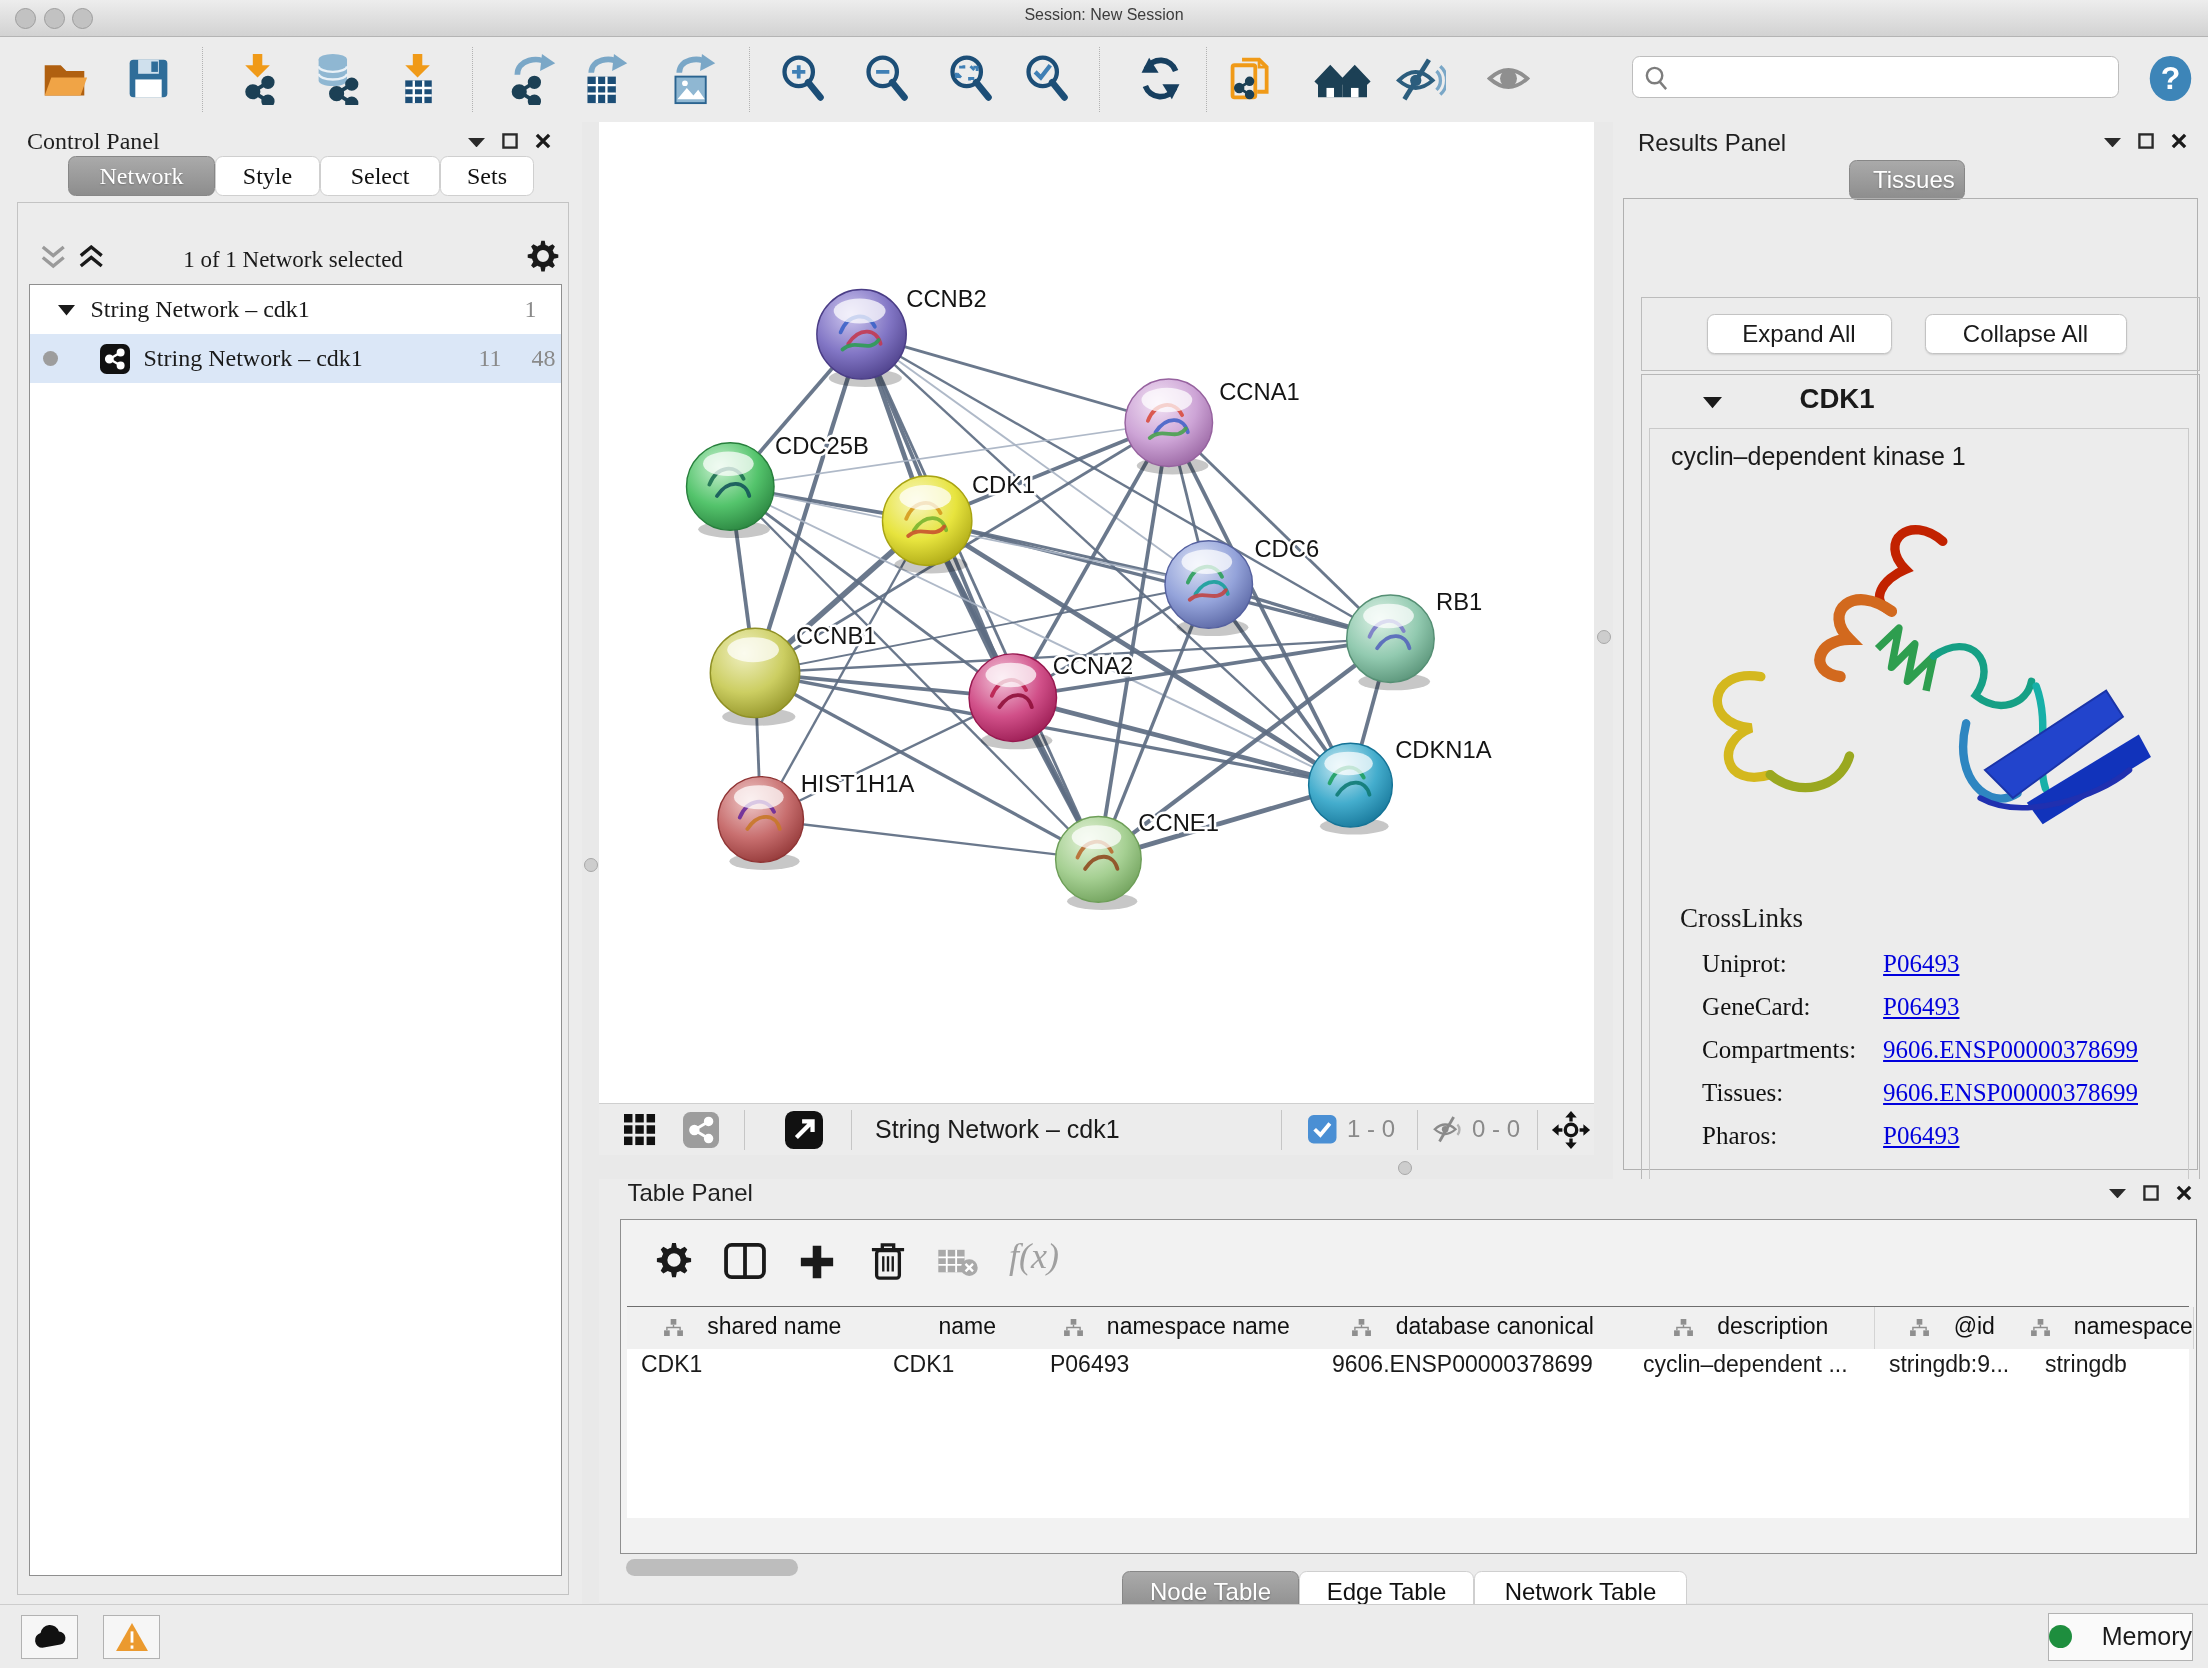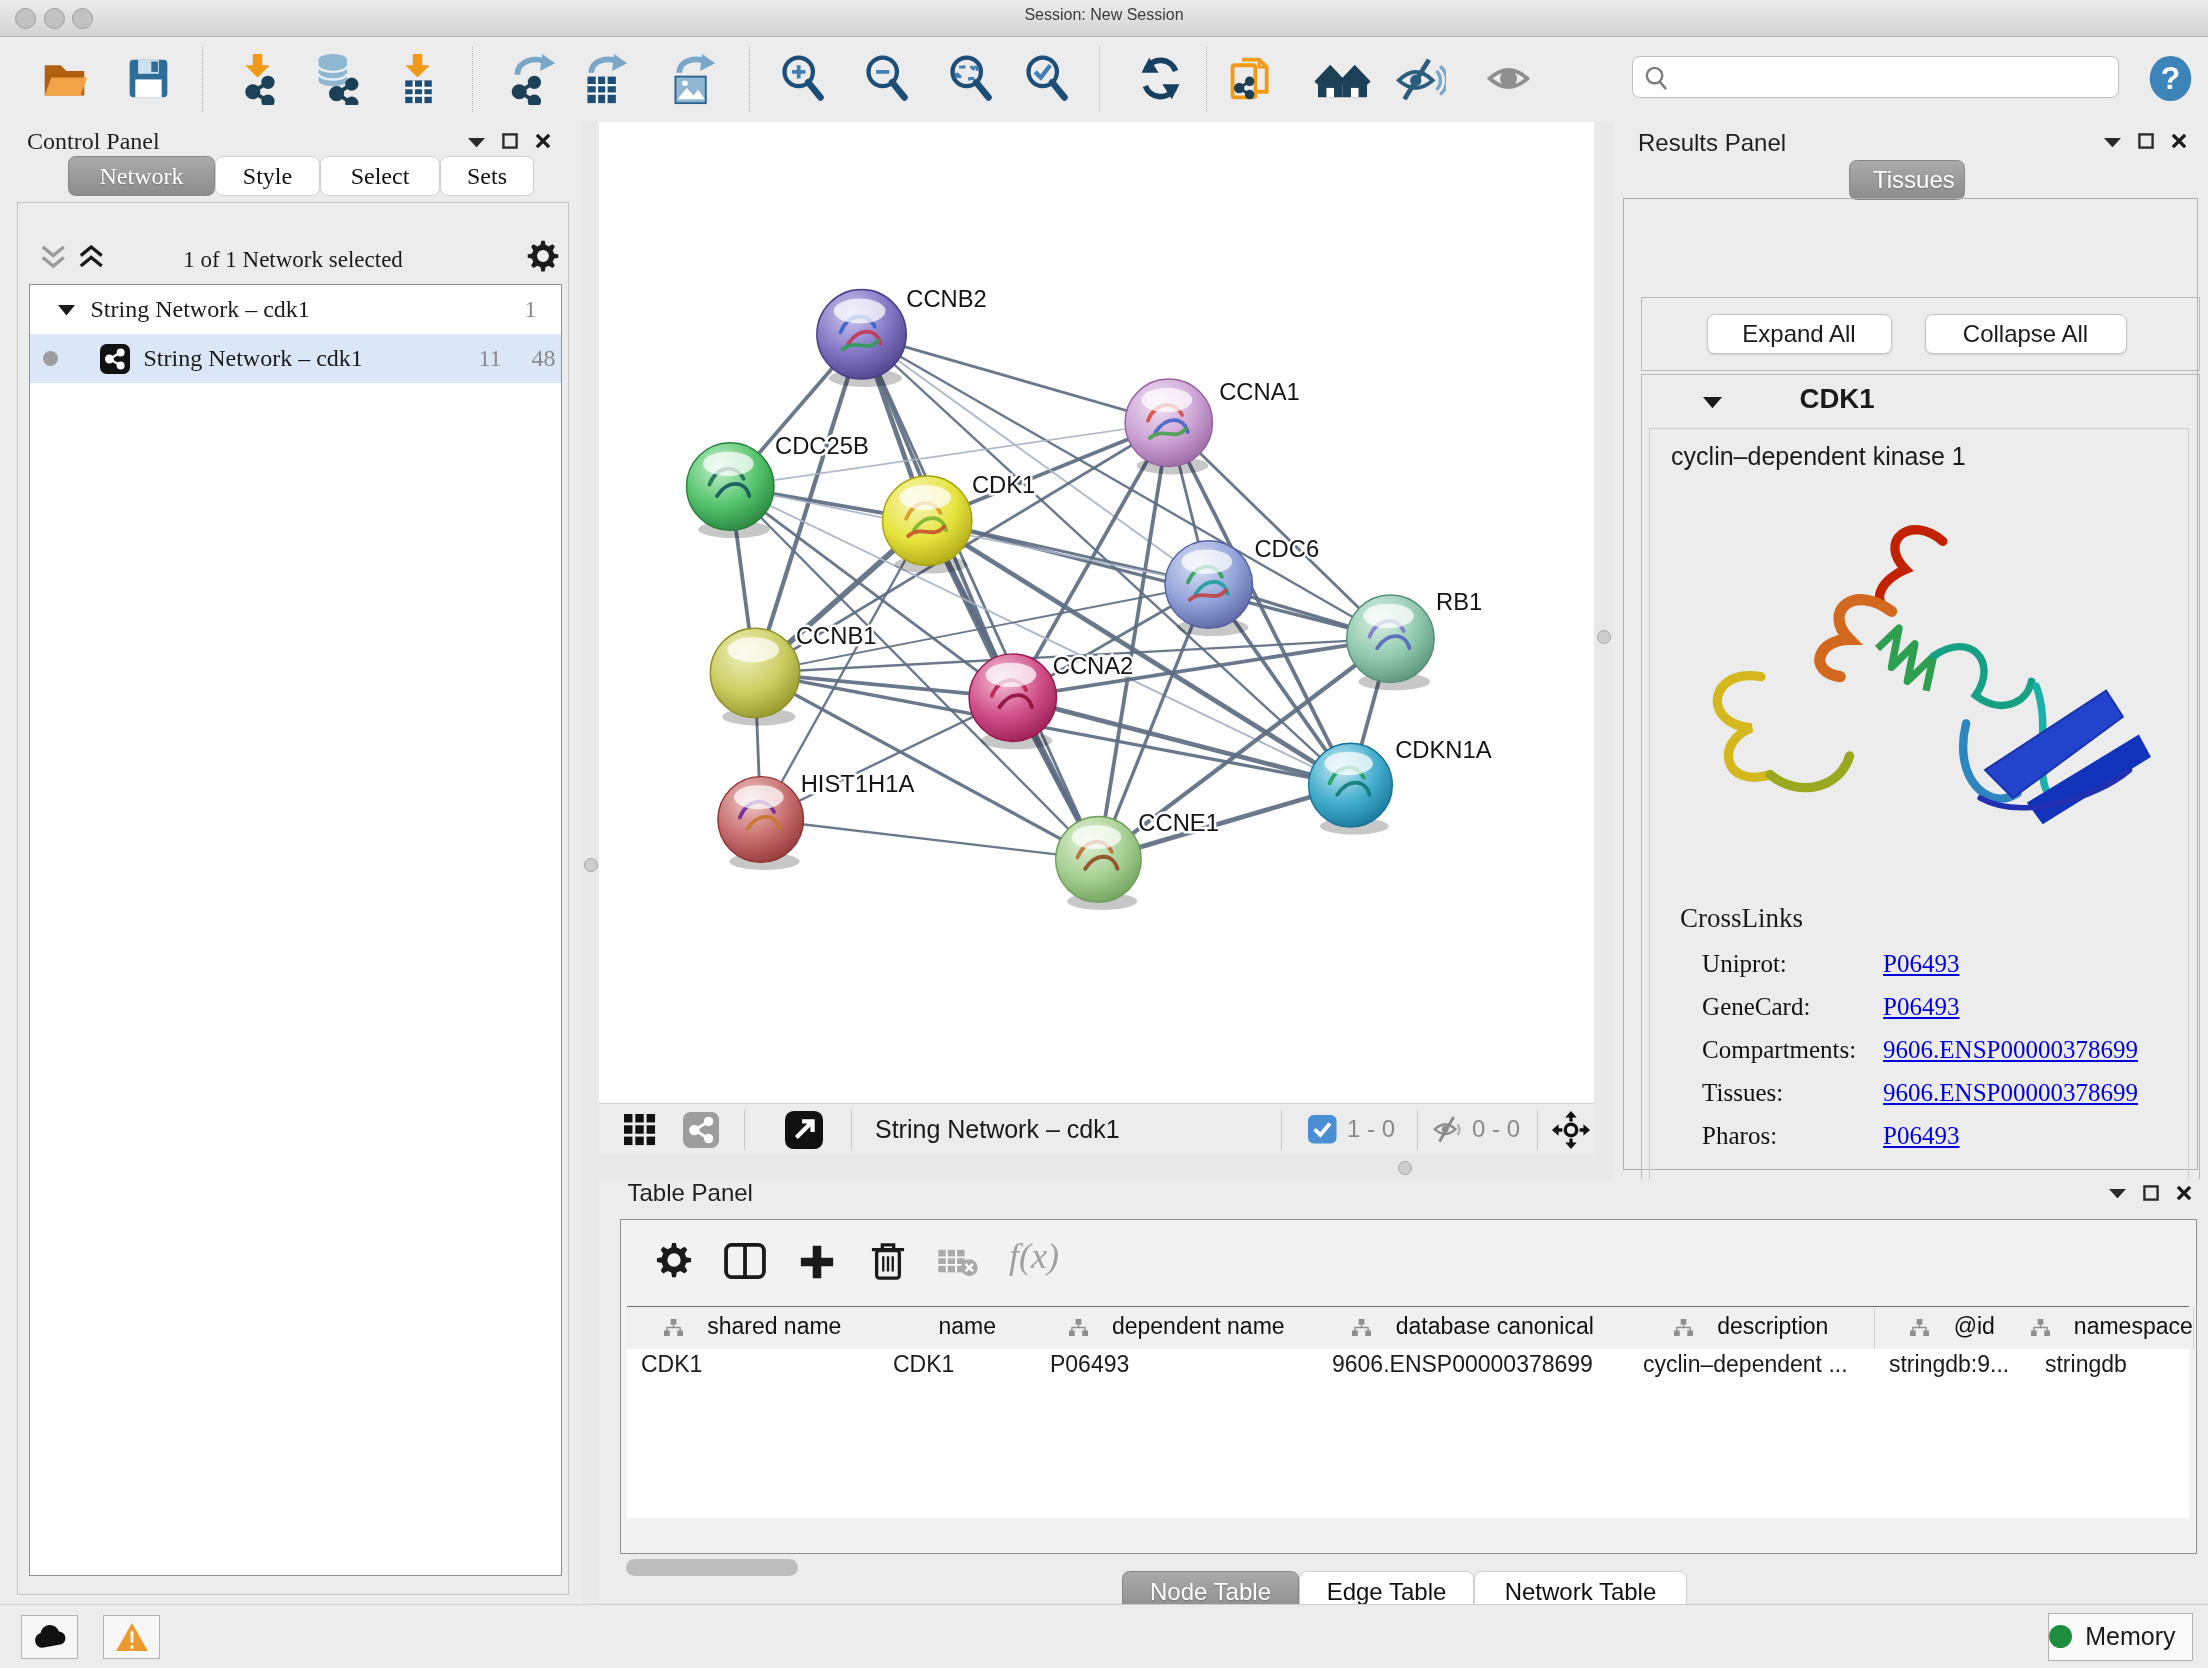--- a/index.html
+++ b/index.html
@@ -66,21 +66,21 @@
   .th .thlab{font-size:23px;color:#101010;margin-left:20px;}
   .td{position:absolute;top:36px;height:38px;font-size:23px;padding-top:7.6px;box-sizing:border-box;
       overflow:hidden;white-space:nowrap;}
   #hscroll{left:4.8px;top:339px;width:172px;height:17px;border-radius:8.6px;background:#bdbdbd;}
   .btab{height:40px;line-height:40px;}
   
   #status-bar{left:0;top:1604px;width:2208px;height:65px;background:#ececec;border-top:1.9px solid #cdcdcd;}
   .sbtn{top:9.5px;width:55px;height:42px;background:#f6f6f6;border:1.9px solid #b2b2b2;
         display:flex;align-items:center;justify-content:center;}
   #memory-btn{left:2048px;top:7.6px;width:143px;height:46px;background:#fafafa;border:1.9px solid #b2b2b2;
-        display:flex;align-items:center;justify-content:flex-start;gap:13.3px;font-size:25px;}
+        display:flex;align-items:center;justify-content:space-between;gap:13.3px;font-size:25px;}
   .serif-it{font-family:"Liberation Serif",serif;font-style:italic;}
 </style>
 </head>
 <body>
 
 <div id="titlebar" class="abs">
   <div class="tl abs" style="left:15px"></div>
   <div class="tl abs" style="left:44px"></div>
   <div class="tl abs" style="left:72px"></div>
   <div id="win-title" class="abs">Session: New Session</div>
@@ -715,21 +715,21 @@
               <path d="M10,6 V9 M3,12 V9 H17 V12" stroke="#8f8f8f" stroke-width="1.5" fill="none"></path>
             </svg> <span class="thlab">shared name</span></div>
           <div class="th" style="left: 252px; width: 157px; text-align: center; padding-top: 5.7px;"><span class="thlab">name</span></div>
           <div class="th" style="left: 409px; width: 282px; text-align: center; padding-top: 5.7px;"><svg width="19" height="17" viewBox="0 0 20 18" style="vertical-align:-1.9px">
               <g fill="#8f8f8f">
                 <rect x="7" width="6" height="6"></rect>
                 <rect y="12" width="6" height="6"></rect>
                 <rect x="14" y="12" width="6" height="6"></rect>
               </g>
               <path d="M10,6 V9 M3,12 V9 H17 V12" stroke="#8f8f8f" stroke-width="1.5" fill="none"></path>
-            </svg> <span class="thlab">dependent name</span></div>
+            </svg> <span class="thlab">namespace name</span></div>
           <div class="th" style="left: 691px; width: 311px; text-align: center; padding-top: 5.7px;"><svg width="19" height="17" viewBox="0 0 20 18" style="vertical-align:-1.9px">
               <g fill="#8f8f8f">
                 <rect x="7" width="6" height="6"></rect>
                 <rect y="12" width="6" height="6"></rect>
                 <rect x="14" y="12" width="6" height="6"></rect>
               </g>
               <path d="M10,6 V9 M3,12 V9 H17 V12" stroke="#8f8f8f" stroke-width="1.5" fill="none"></path>
             </svg> <span class="thlab">database canonical</span></div>
           <div class="th" style="left: 1002px; width: 245px; text-align: center; padding-top: 5.7px;"><svg width="19" height="17" viewBox="0 0 20 18" style="vertical-align:-1.9px">
               <g fill="#8f8f8f">

